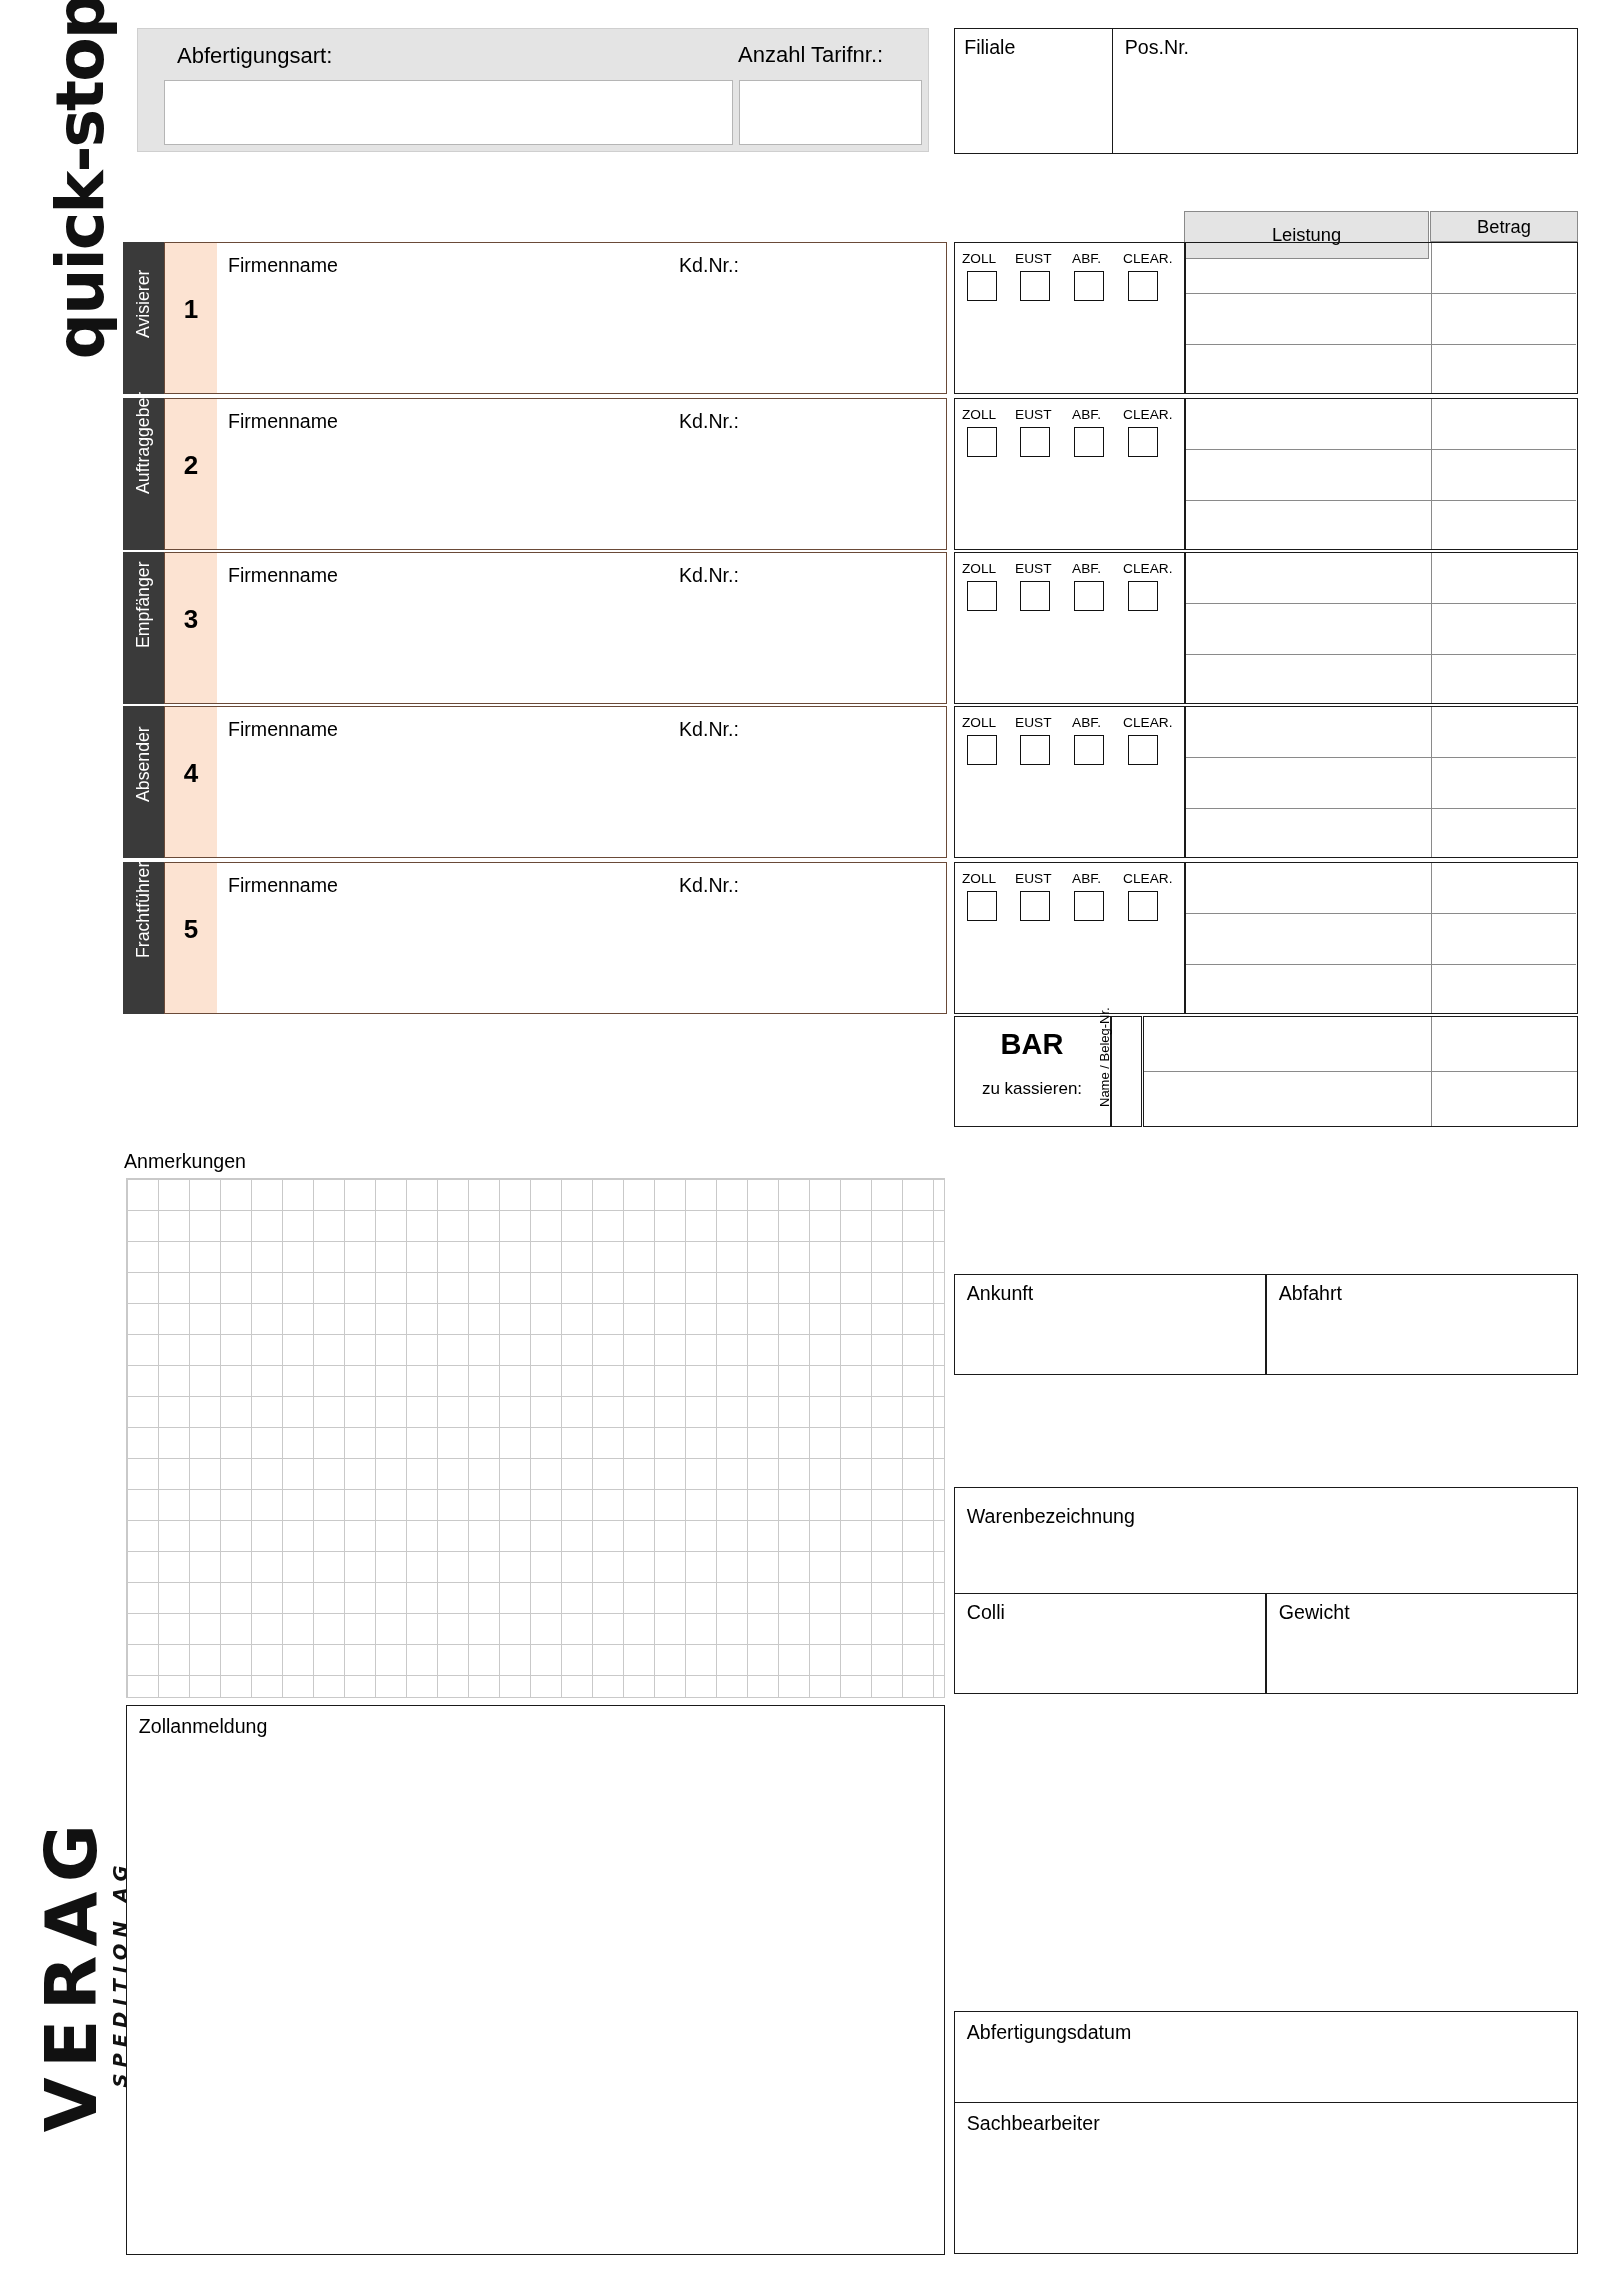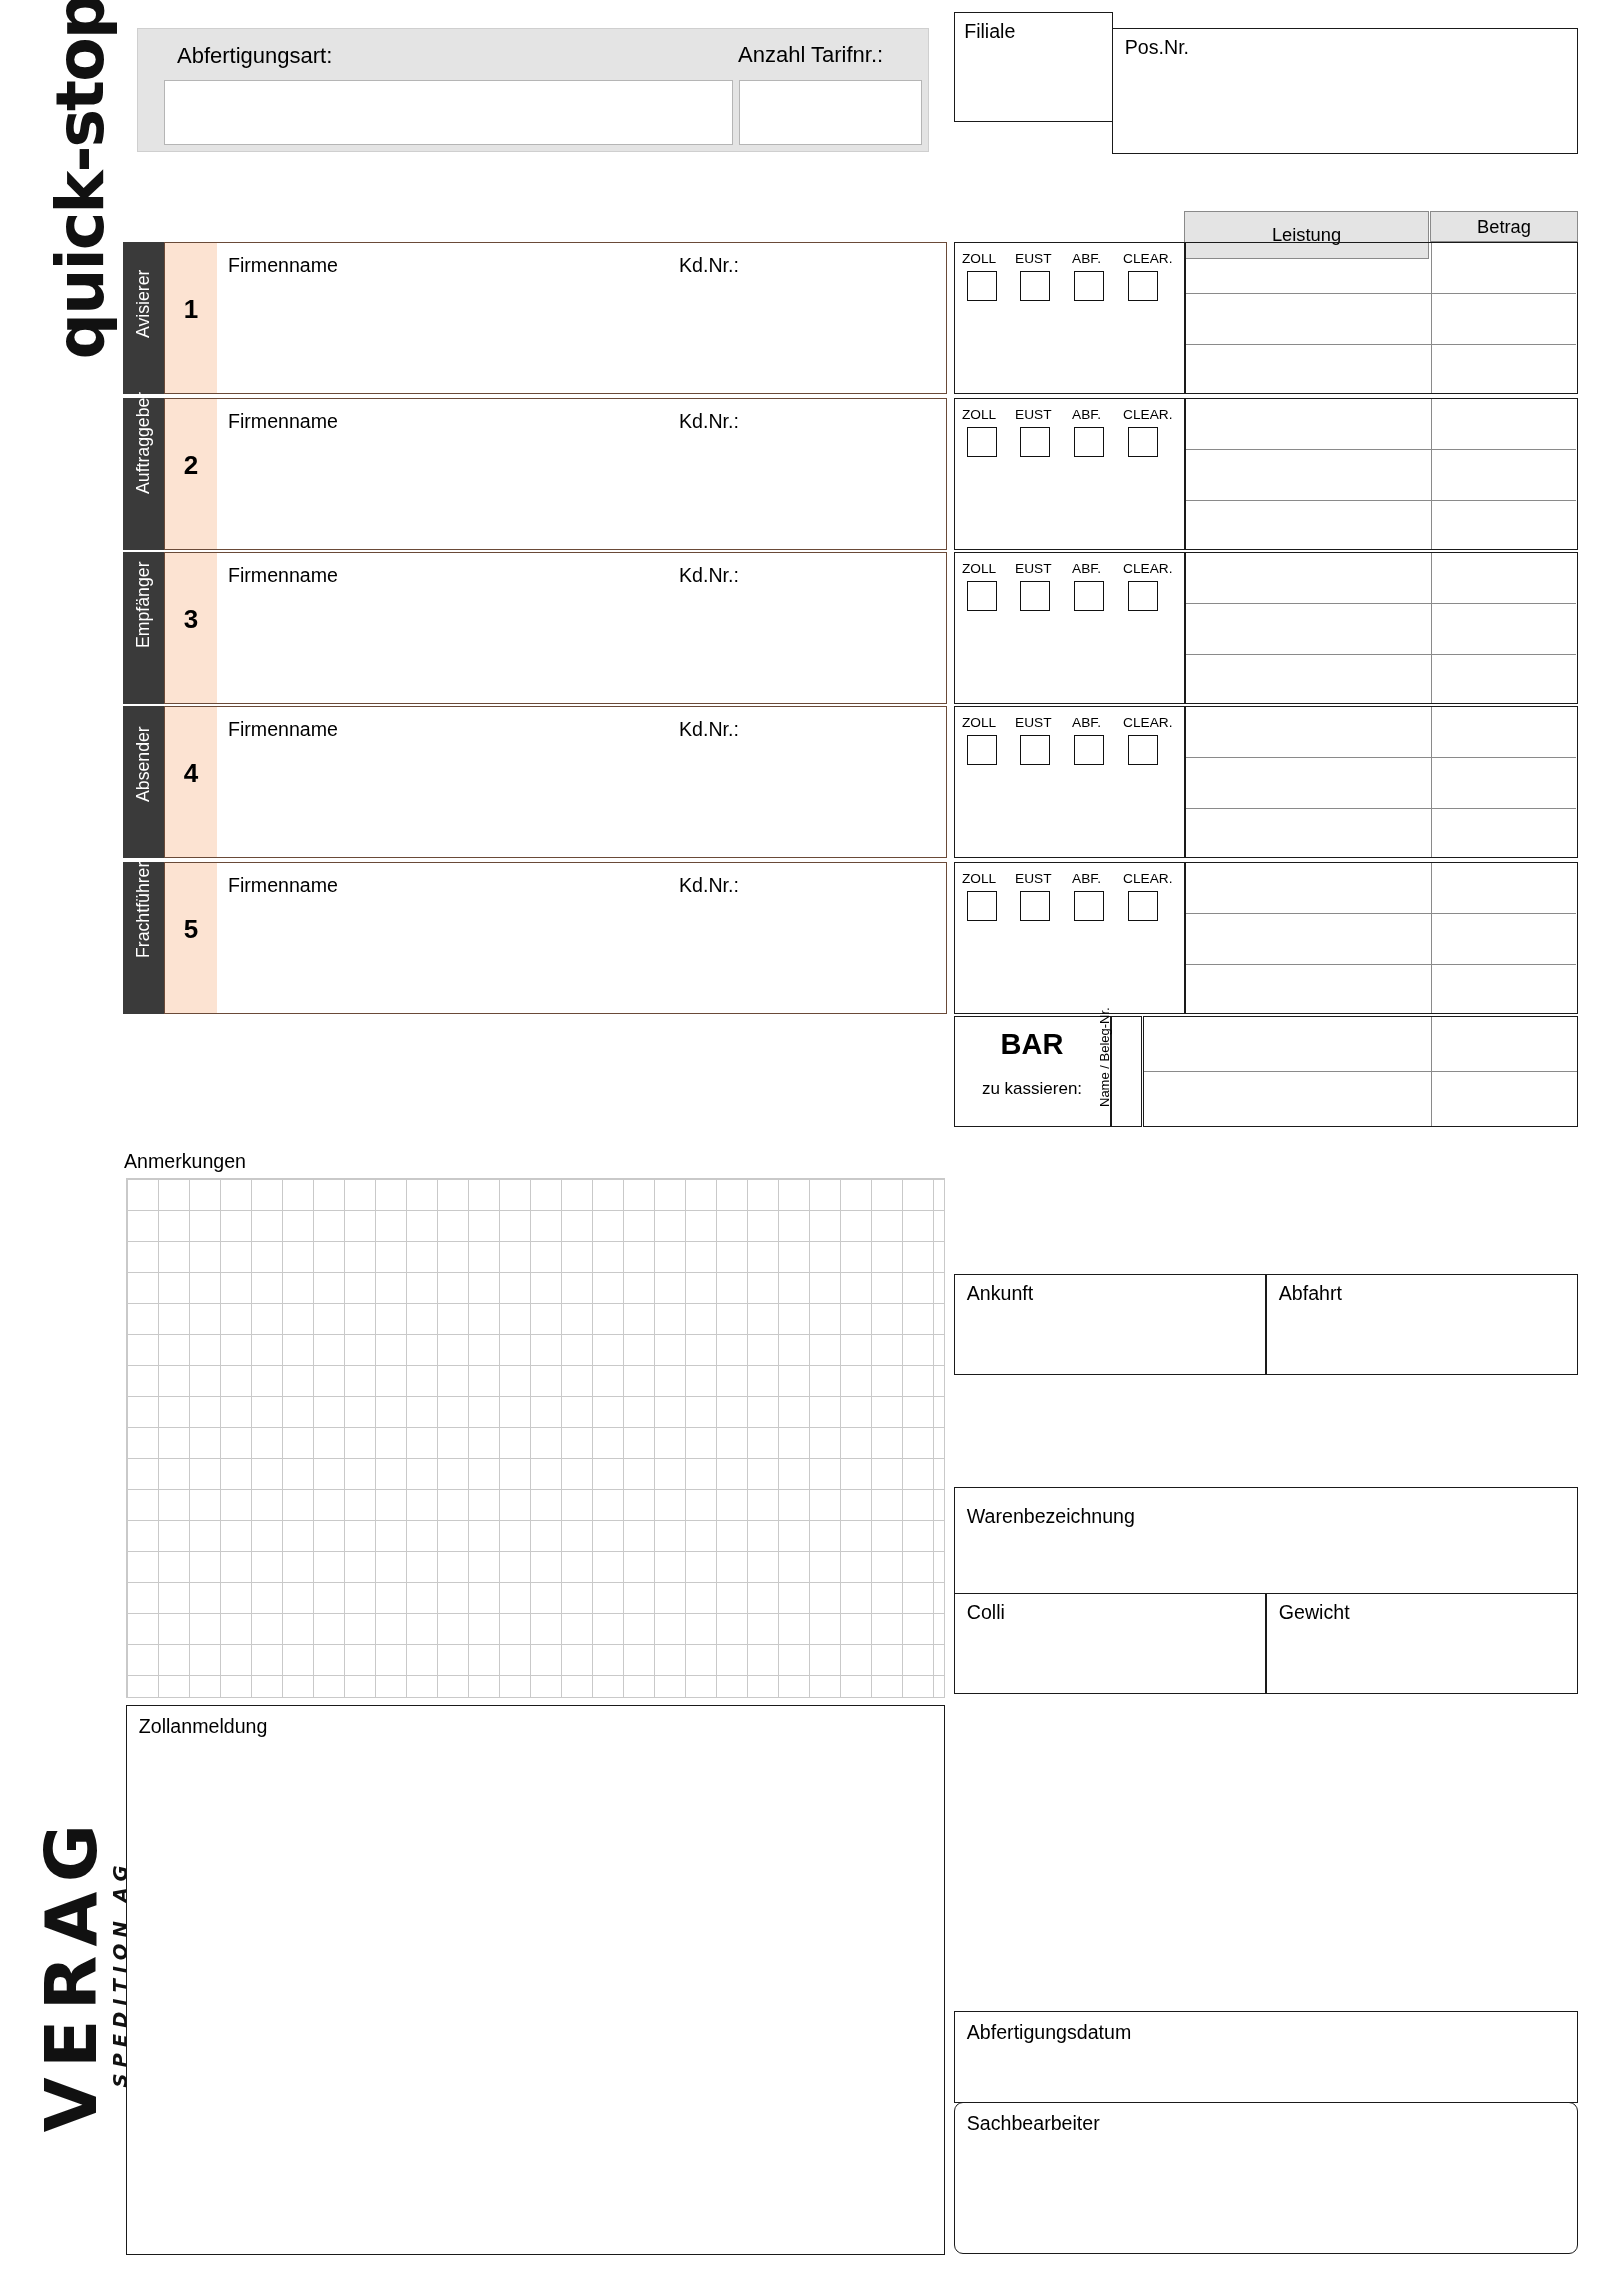--- a/index.html
+++ b/index.html
@@ -148,21 +148,21 @@
   </div>
 
   <div class="abs top-grey" style="left:137px; top:27.5px; width:792px; height:124px;">
     <div class="abs lbl" style="left:39px; top:16.4px; font-size:22px;">Abfertigungsart:</div>
   </div>
   <div class="abs white-field" style="left:164px; top:80px; width:569px; height:65px;"></div>
 
   <div class="abs lbl" style="left:738px; top:44px; font-size:22px;">Anzahl Tarifnr.:</div>
   <div class="abs white-field" style="left:739px; top:80px; width:183px; height:65px;"></div>
 
-  <div class="abs bx" style="left:954px; top:12px; width:159px; height:110px;">
+  <div class="abs bx" style="left:954px; top:28px; width:159px; height:126px;">
     <div class="abs lbl" style="left:9.2px; top:9.2px;">Filiale</div>
   </div>
   <div class="abs bx" style="left:1112px; top:27.5px; width:466px; height:126px;">
     <div class="abs lbl" style="left:11.8px; top:9.2px;">Pos.Nr.</div>
   </div>
 
   <div class="abs hdr-cell" style="left:1184px; top:211px; width:245px; height:48px;">Leistung</div>
   <div class="abs hdr-cell" style="left:1430px; top:211px; width:148px; height:31px;">Betrag</div>
 
   <div class="abs party-tab" style="left:123px; top:242px; width:41px; height:152px;">
@@ -322,18 +322,18 @@
     <div class="abs lbl" style="left:11.8px; top:9.2px;">Colli</div>
   </div>
 
   <div class="abs bx" style="left:954px; top:2011px; width:624px; height:92px;">
     <div class="abs lbl" style="left:11.8px; top:10.5px;">Abfertigungsdatum</div>
   </div>
 
   <div class="abs bx" style="left:126px; top:1705px; width:819px; height:550px;">
     <div class="abs lbl" style="left:11.8px; top:10.5px;">Zollanmeldung</div>
   </div>
-  <div class="abs bx" style="left:954px; top:2102px; width:624px; height:152px;border-radius:9px;">
+  <div class="abs bx" style="left:954px; top:2102px; width:624px; height:152px;">
     <div class="abs lbl" style="left:11.8px; top:10.5px;">Sachbearbeiter</div>
   </div>
 
 </div>
 
 
 </body></html>

